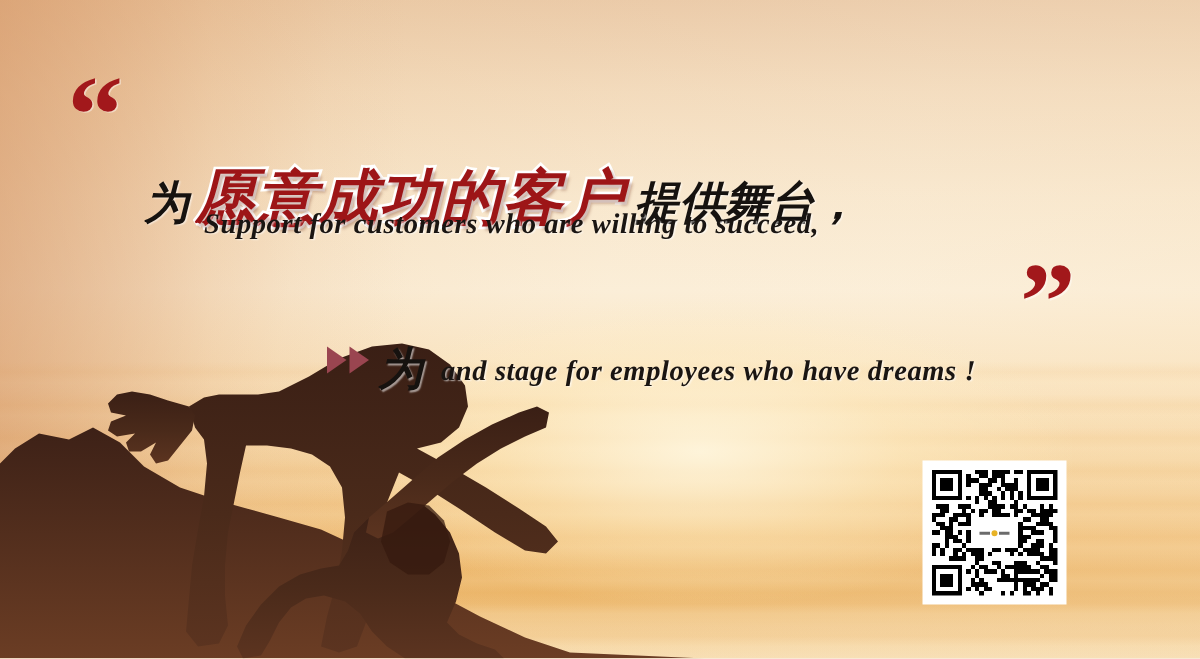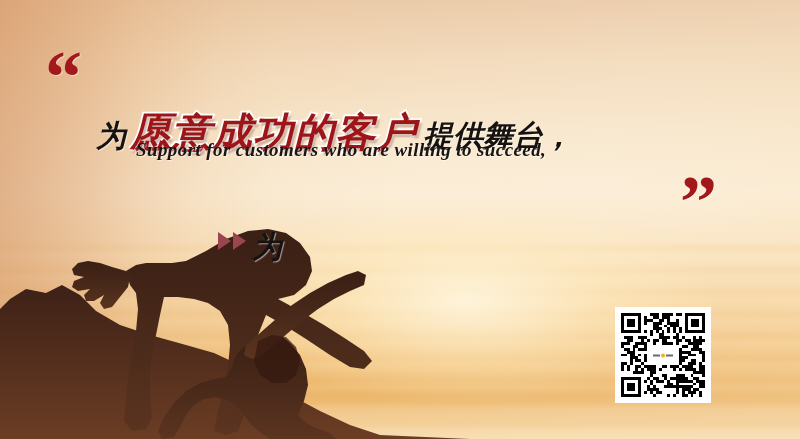--- a/index.html
+++ b/index.html
@@ -293,20 +293,21 @@
     <div class="eng" style="left:136px; top:140px;">Support for customers who are willing to succeed,</div>
 
     <div class="line" id="line2" style="left:218px; top:232px;">
       <span class="arrows">
         <i></i>
           <i></i>
       </span>
       <span class="cjk-black">为</span>
     </div>
 
+    <div class="eng" style="left:294px; top:238px;">and stage for employees who have dreams !</div>
 
     <span class="quote" id="quote-close">”</span>
   </div>
 
   <div id="qr">
     <div class="qr-canvas">
       <svg viewBox="0 0 29 29" shape-rendering="crispEdges" aria-hidden="true">
         <rect width="29" height="29" fill="#ffffff"></rect>
         <g fill="#000000" id="qr-cells">
             <rect x="0" y="0" width="1" height="1"></rect>

